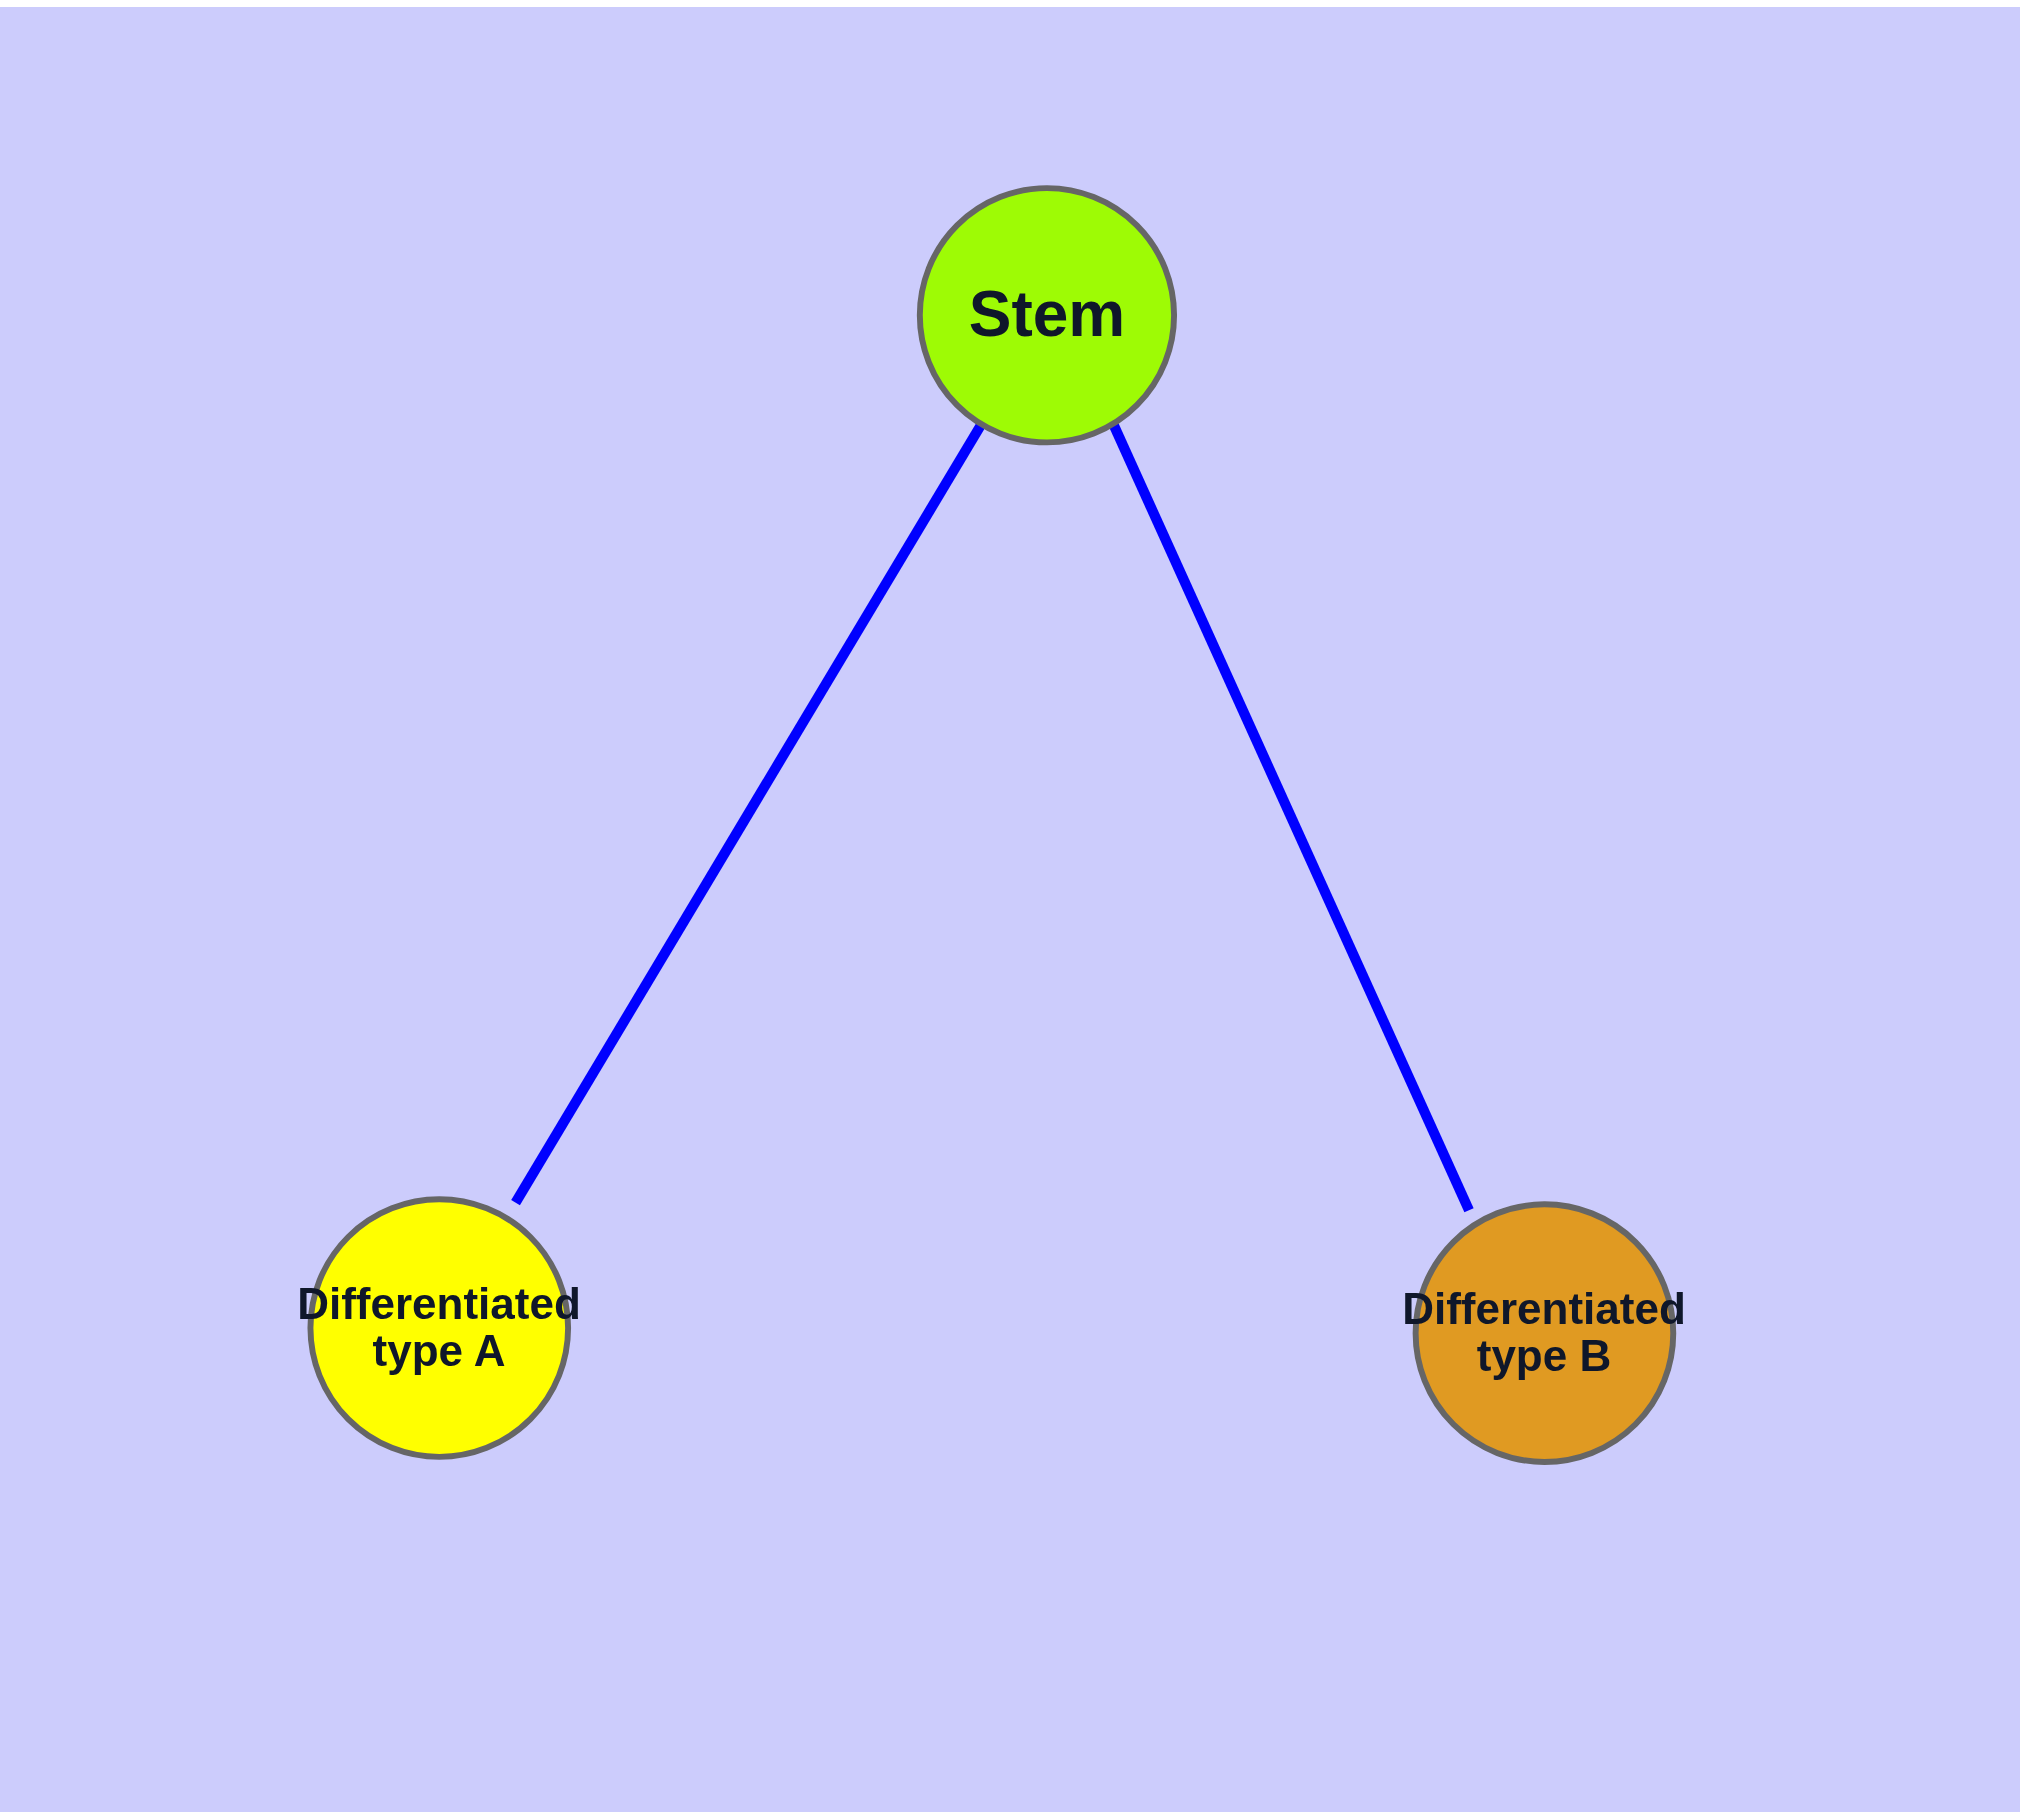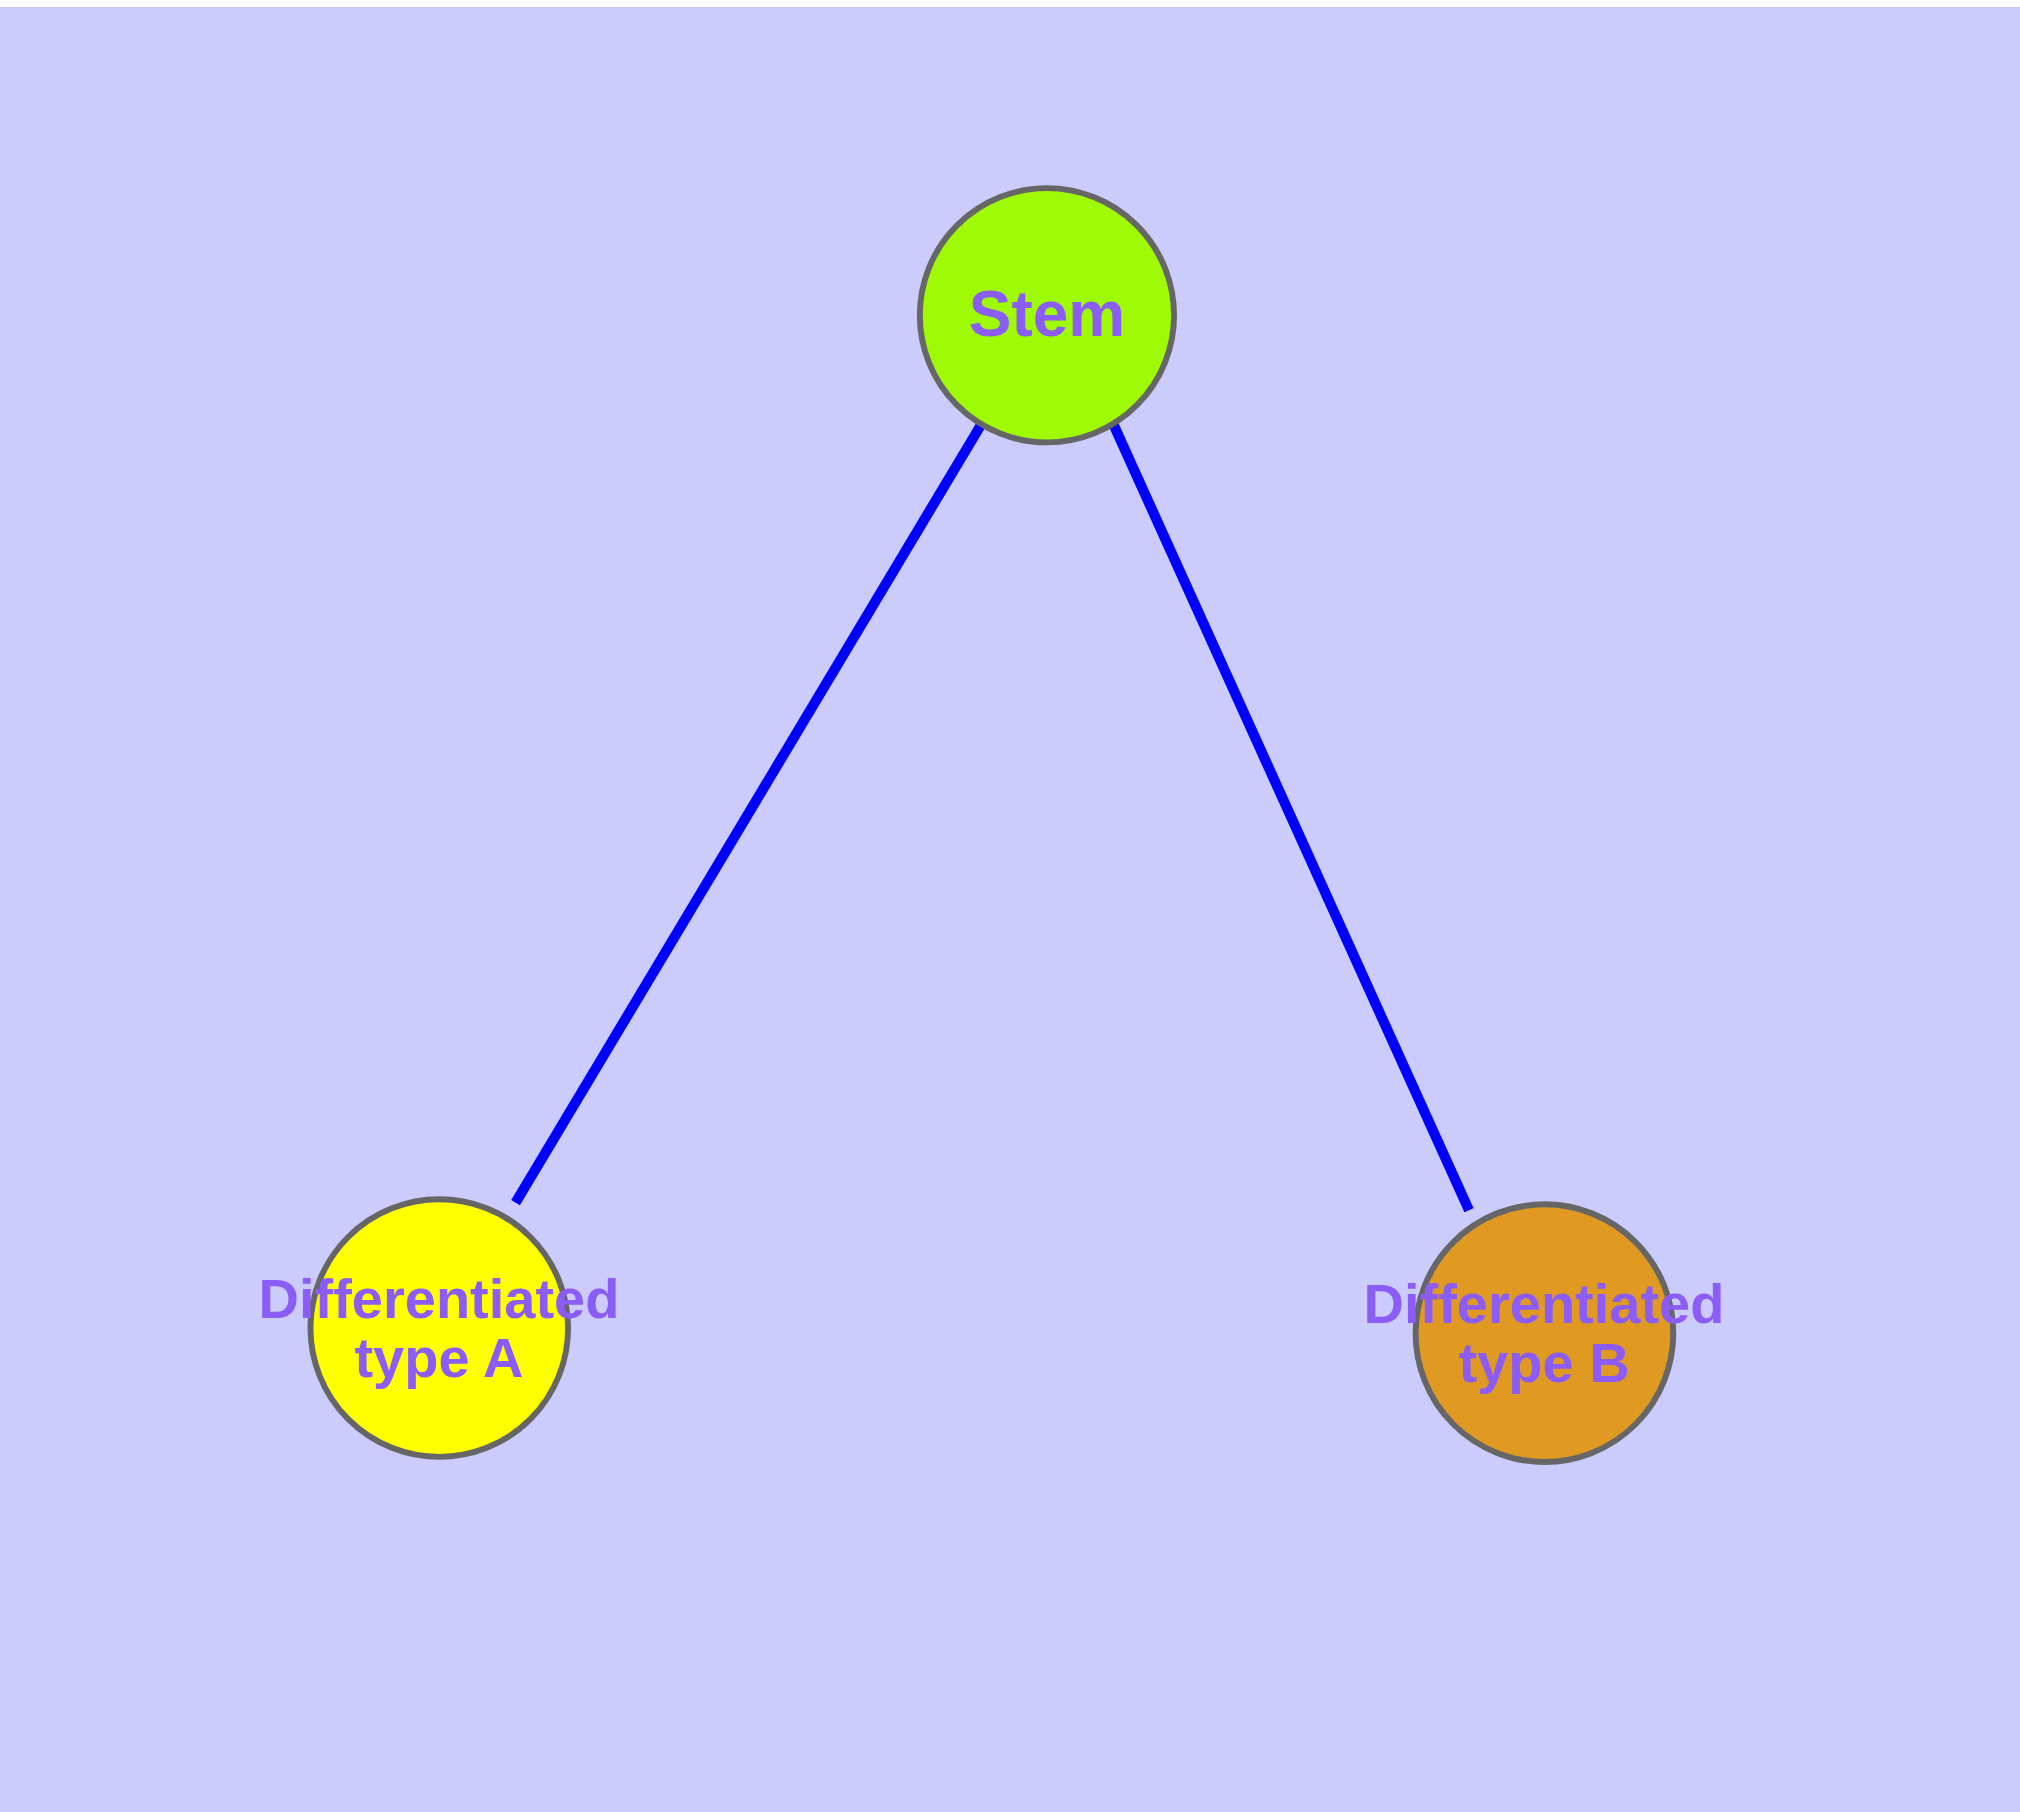--- a/index.html
+++ b/index.html
@@ -27,32 +27,32 @@
   #graph-svg {
     position: absolute;
     left: 0;
     top: 0;
     width: 2021px;
     height: 1812px;
   }
   .node-label {
     position: absolute;
     text-align: center;
-    color: #8b5cf6;
+    color: #0f172a;
     font-weight: bold;
     line-height: 1.06;
     white-space: pre;
     pointer-events: none;
     transform: translate(-50%, -50%);
   }
   .label-stem {
     font-size: 64px;
   }
   .label-diff {
-    font-size: 56px;
+    font-size: 44px;
   }
 </style>
 </head>
 <body>
 
 <div id="canvas">
 
   <div id="plot-area"></div>
 
   <svg id="graph-svg" viewBox="0 0 2384 2138" xmlns="http://www.w3.org/2000/svg">

